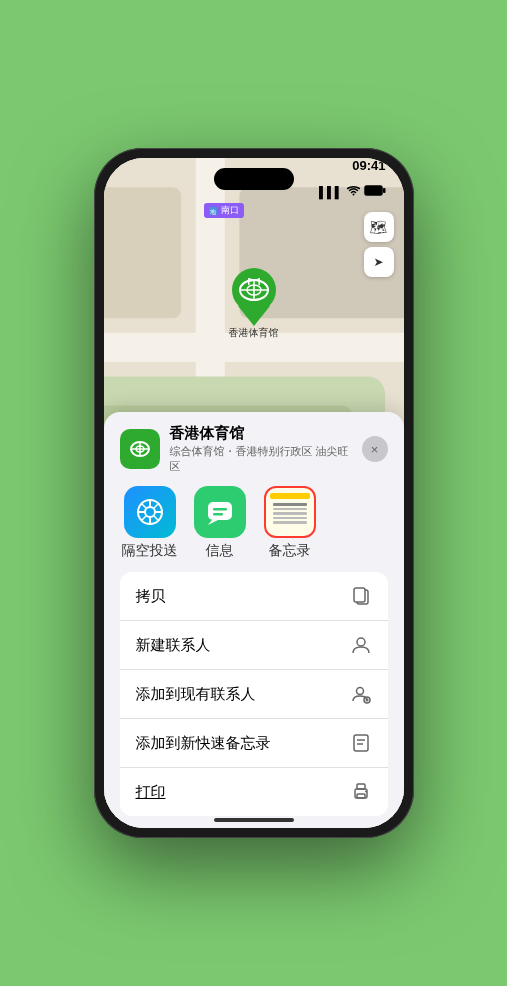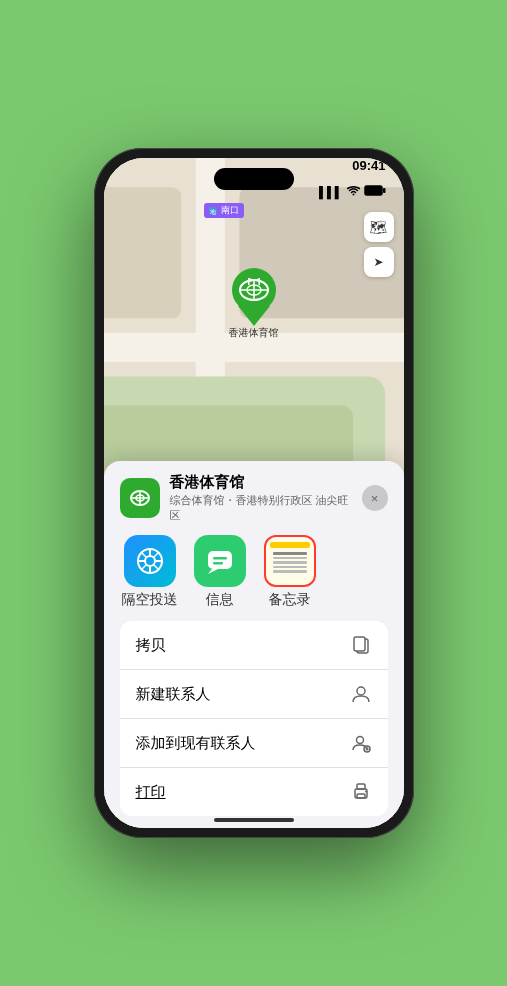--- a/index.html
+++ b/index.html
@@ -485,20 +485,30 @@
             <svg width="20" height="20" viewBox="0 0 20 20">
               <circle cx="9" cy="7" r="3.5" fill="none" stroke="#666" stroke-width="1.5"></circle>
               <path d="M2 17 Q2 12 9 12 Q14 12 16 15" fill="none" stroke="#666" stroke-width="1.5"></path>
               <circle cx="16" cy="16" r="3" fill="none" stroke="#666" stroke-width="1.5"></circle>
               <line x1="14.5" y1="16" x2="17.5" y2="16" stroke="#666" stroke-width="1.5"></line>
               <line x1="16" y1="14.5" x2="16" y2="17.5" stroke="#666" stroke-width="1.5"></line>
             </svg>
           </div>
         </div>
 
+        <div class="action-item">
+          <span class="action-label">添加到新快速备忘录</span>
+          <div class="action-icon">
+            <svg width="20" height="20" viewBox="0 0 20 20">
+              <rect x="3" y="2" width="14" height="16" rx="2" fill="none" stroke="#666" stroke-width="1.5"></rect>
+              <line x1="6" y1="7" x2="14" y2="7" stroke="#666" stroke-width="1.5"></line>
+              <line x1="6" y1="11" x2="12" y2="11" stroke="#666" stroke-width="1.5"></line>
+            </svg>
+          </div>
+        </div>
 
         <div class="action-item" style="border-bottom:none;">
           <span class="action-label">打印</span>
           <div class="action-icon">
             <svg width="20" height="20" viewBox="0 0 20 20">
               <rect x="4" y="7" width="12" height="9" rx="1.5" fill="none" stroke="#666" stroke-width="1.5"></rect>
               <rect x="6" y="2" width="8" height="5" rx="1" fill="none" stroke="#666" stroke-width="1.5"></rect>
               <rect x="6" y="12" width="8" height="4" rx="1" fill="none" stroke="#666" stroke-width="1.5"></rect>
               <circle cx="15" cy="9.5" r="1" fill="#666"></circle>
             </svg>

